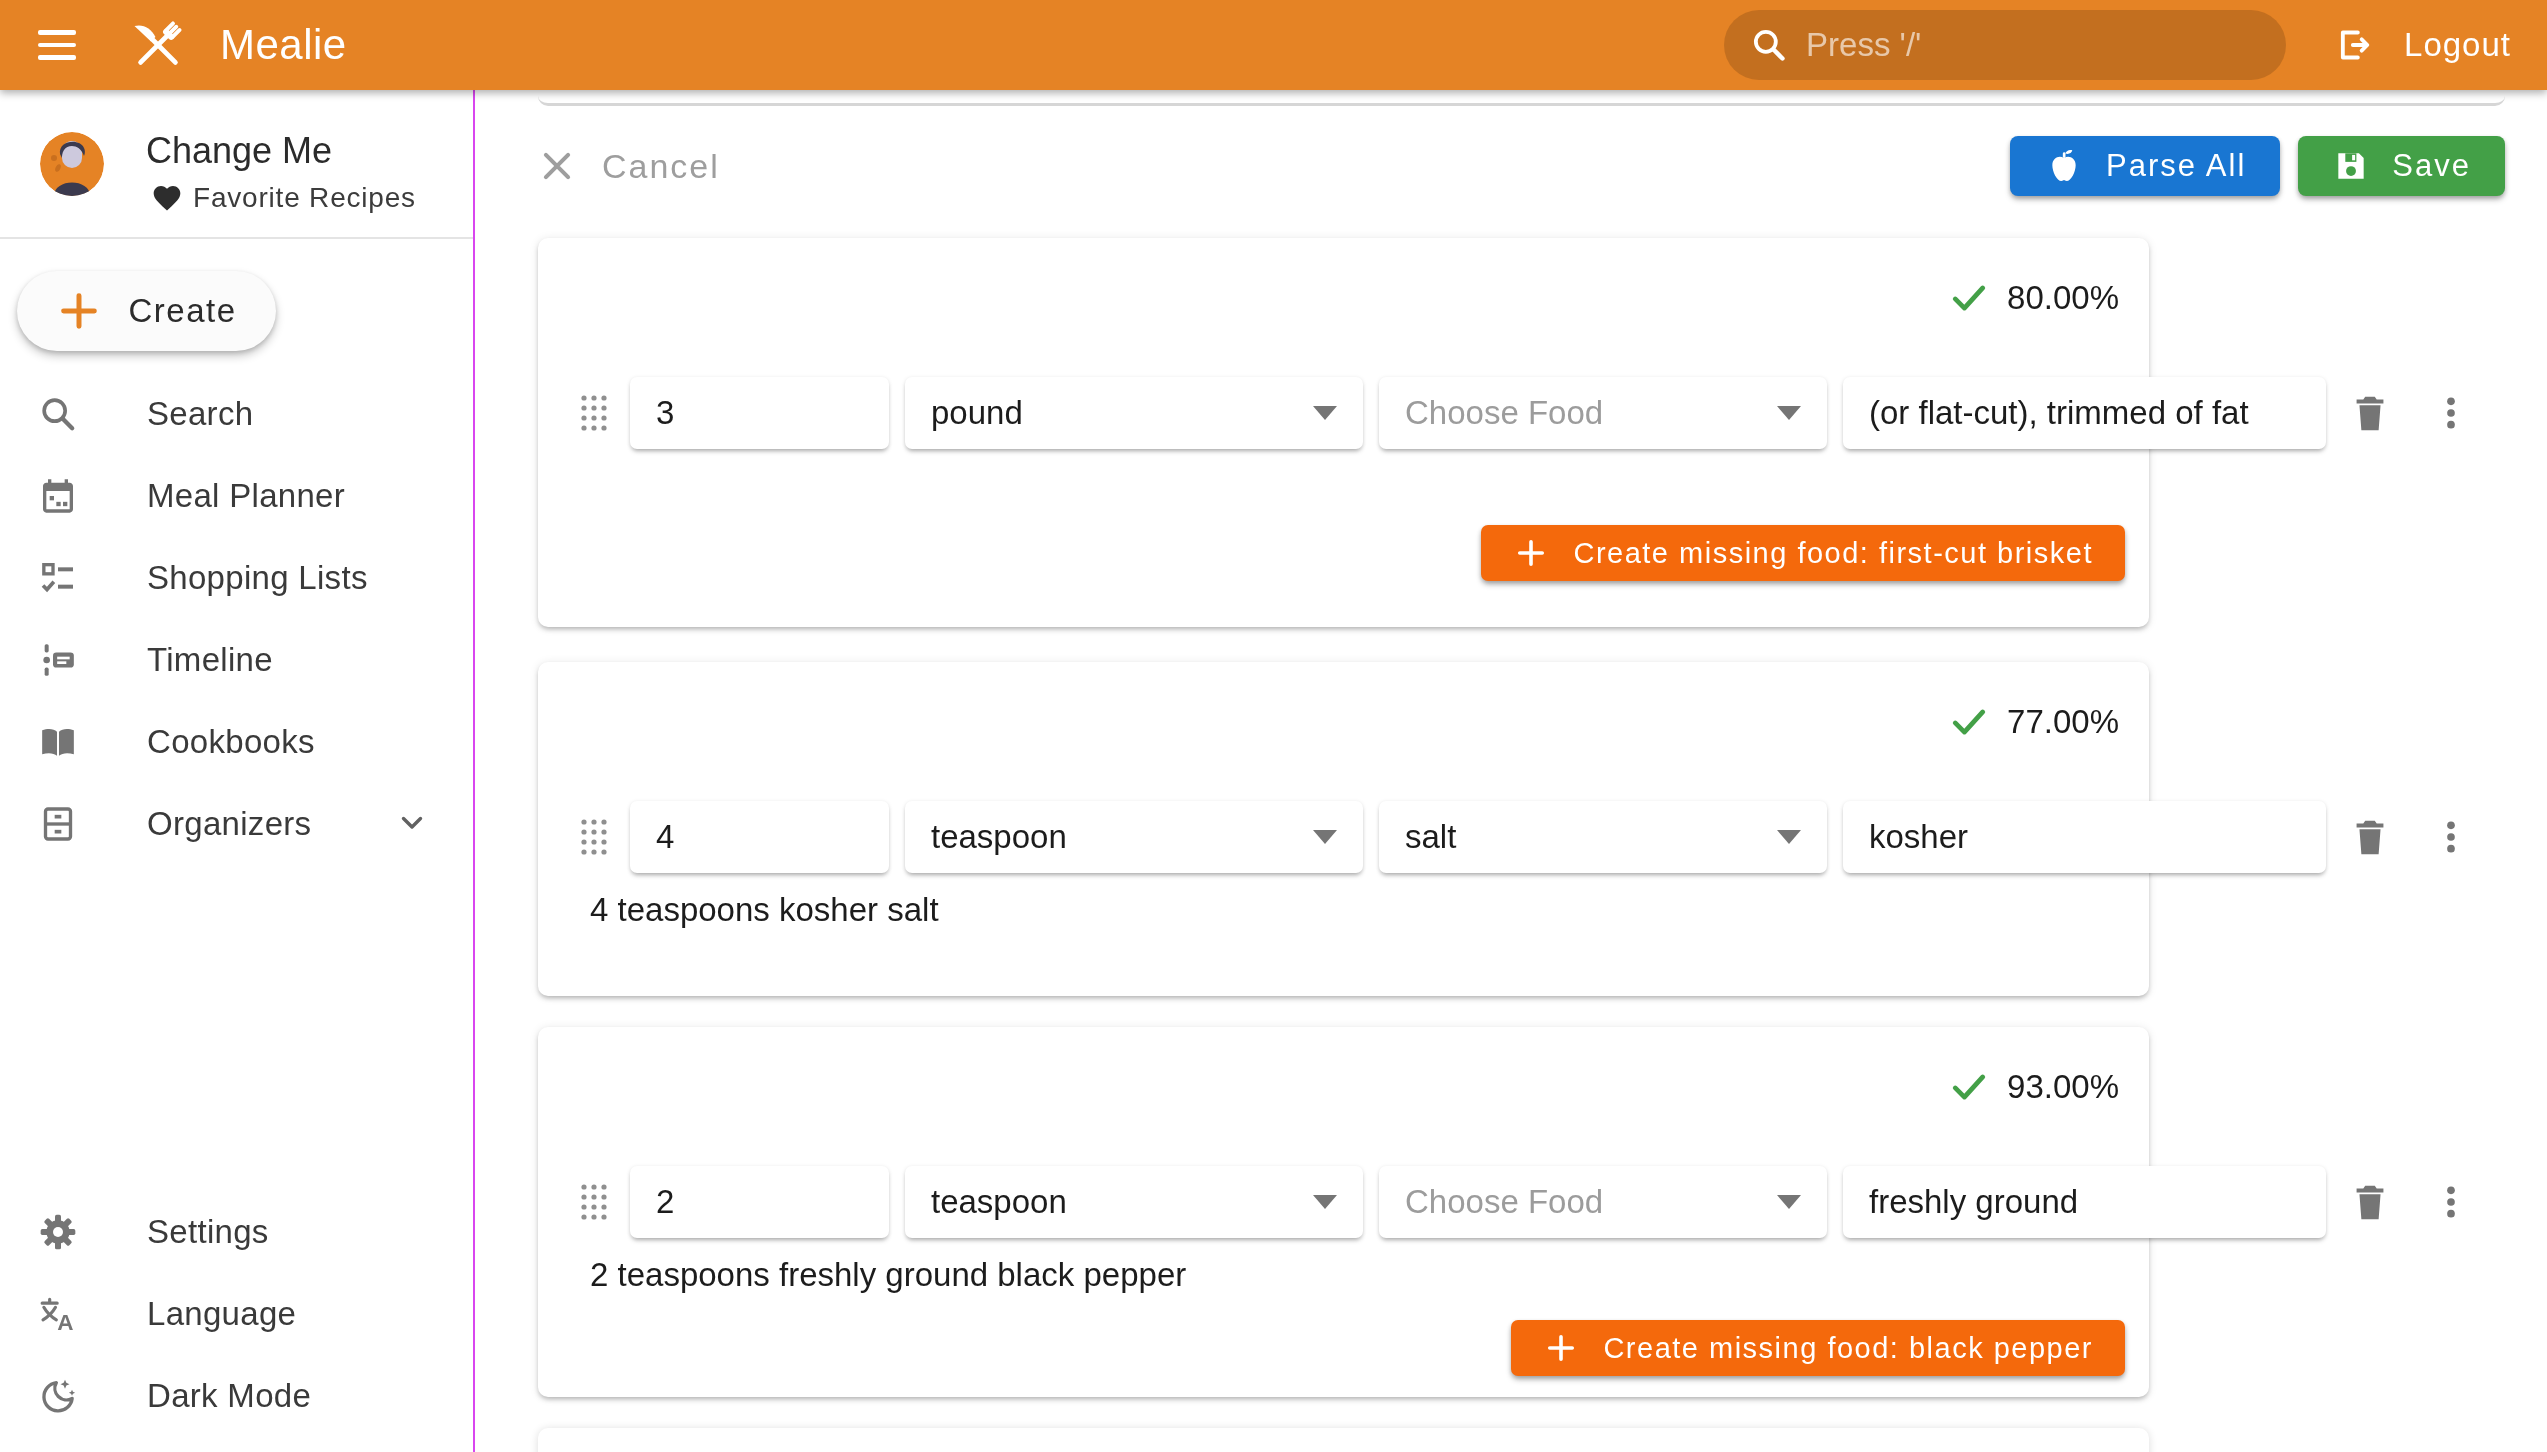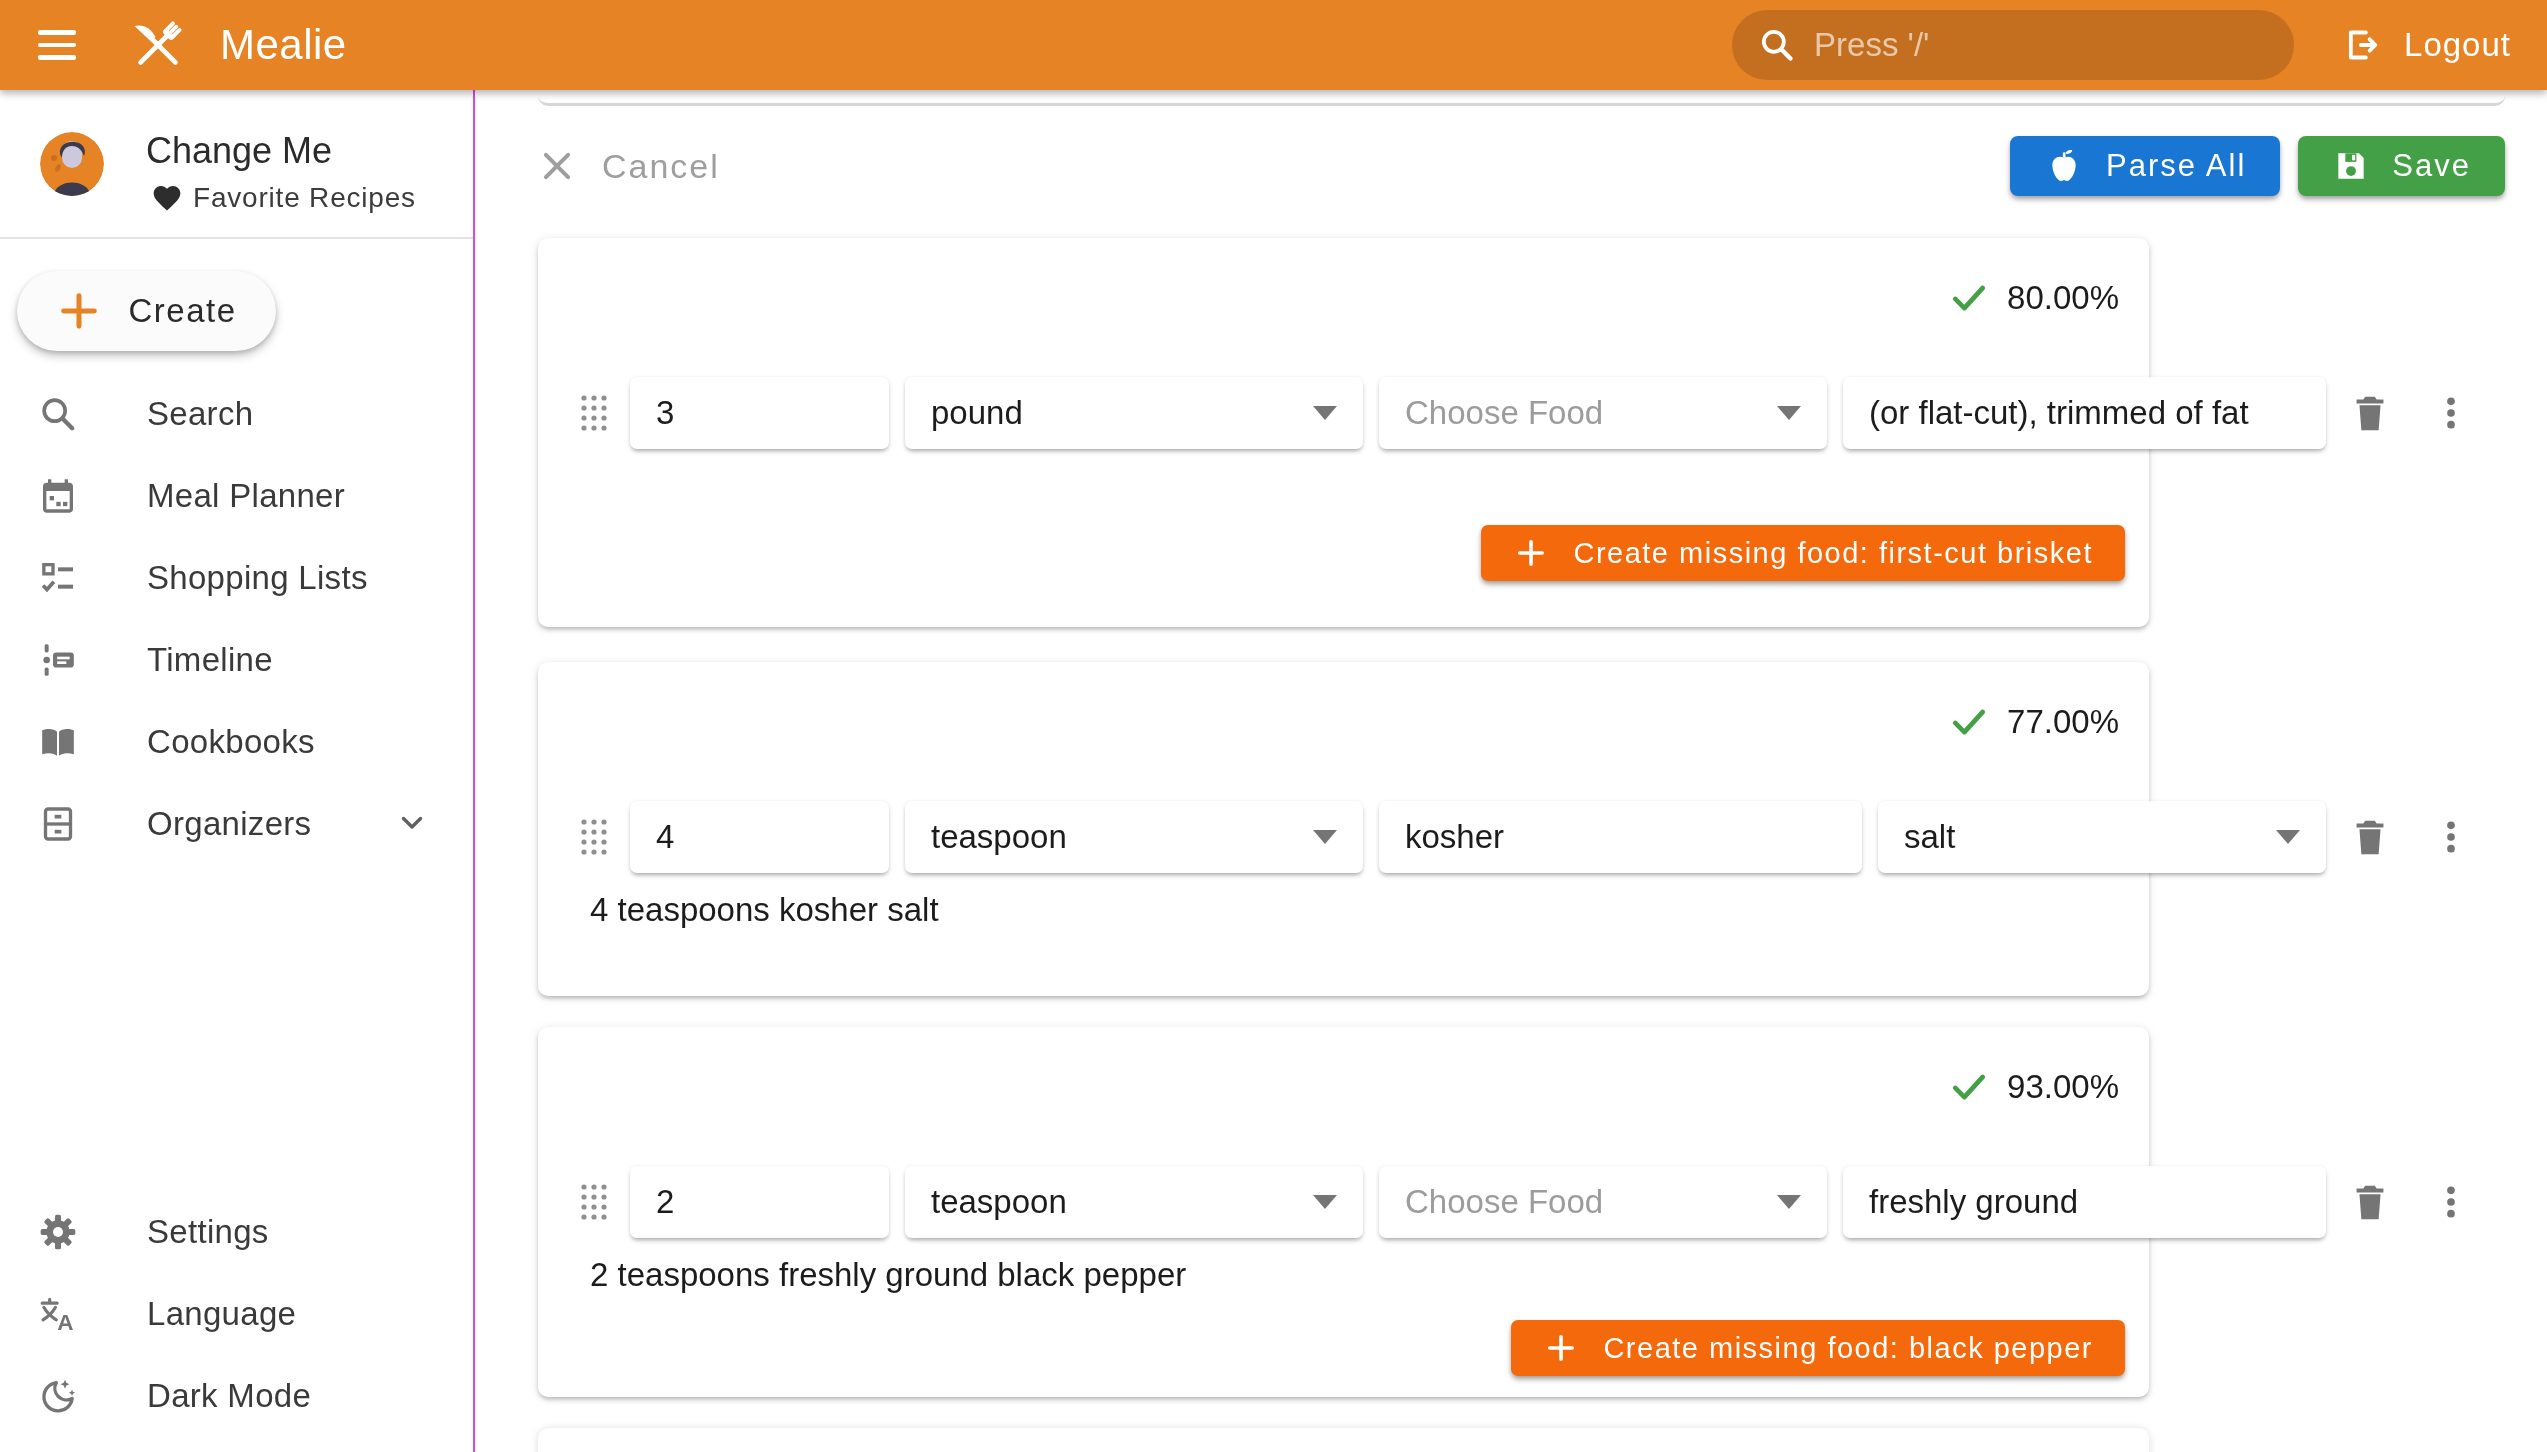--- a/index.html
+++ b/index.html
@@ -13,21 +13,21 @@
   .hamburger { width:56px; height:56px; display:flex; flex-direction:column;
                justify-content:center; gap:8px; cursor:pointer; }
   .hamburger span { display:block; width:38px; height:4.5px; background:#fff; border-radius:2px; }
   .logo { margin-left:28px; width:72px; height:72px; }
   .app-title { color:#fff; font-size:42px; font-weight:500; margin-left:26px; letter-spacing:0.5px; }
   .searchbar { margin-left:auto; margin-right:46px; width:562px; height:70px;
                background:#C36F1F; border-radius:35px; display:flex; align-items:center; padding:0 26px; }
   .searchbar input { flex:1; border:none; outline:none; background:transparent;
                      font-size:33px; color:#fff; font-family:inherit; margin-left:18px; }
   .searchbar input::placeholder { color:rgba(255,255,255,.62); }
-  .logout { display:flex; align-items:center; gap:24px; color:#fff; font-size:33px;
+  .logout { display:flex; align-items:center; gap:32px; color:#fff; font-size:33px;
             font-weight:500; letter-spacing:1px; background:none; border:none; cursor:pointer;text-align:center; }
 
   
   .sidebar { position:absolute; top:90px; left:0; width:475px; height:1363px;
              background:#fff; border-right:2px solid #d946ef; z-index:20; }
   .user-block { position:absolute; top:30px; left:0; width:100%; height:117px; }
   .avatar { position:absolute; left:40px; top:12px; width:64px; height:64px; border-radius:50%; overflow:hidden; }
   .user-name { position:absolute; left:146px; top:10px; font-size:36px; color:#2b2b2b; }
   .fav-row { position:absolute; left:151px; top:62px; display:flex; align-items:center; gap:10px; cursor:pointer; }
   .fav-row .label { font-size:28px; color:#3c3c3c; letter-spacing:0.8px; }
@@ -410,26 +410,26 @@
             <circle cx="25" cy="36" r="2.6"></circle>
         </svg>
       </span>
       <div class="field f-qty">
         <input type="text" value="4" style="">
       </div>
       <div class="field f-unit">
         <span class="sel-value">teaspoon</span>
         <span class="tri"></span>
       </div>
-      <div class="field f-note">
-        <input type="text" value="kosher" style="">
-      </div>
       <div class="field f-food">
         <span class="sel-value">salt</span>
         <span class="tri"></span>
+      </div>
+      <div class="field f-note">
+        <input type="text" value="kosher" style="">
       </div>
       <button class="row-icon trash-btn">
         <svg width="46" height="46" viewBox="0 0 24 24">
           <path fill="#757575" d="M6.5 8 H17.5 L16.5 21 H7.5 Z M9.5 3.5 H14.5 L15.5 5 H19 V7 H5 V5 H8.5 Z"></path>
         </svg>
       </button>
       <button class="row-icon kebab-btn">
         <svg width="40" height="40" viewBox="0 0 24 24">
           <circle cx="12" cy="5" r="2.3" fill="#757575"></circle>
             <circle cx="12" cy="12" r="2.3" fill="#757575"></circle>

